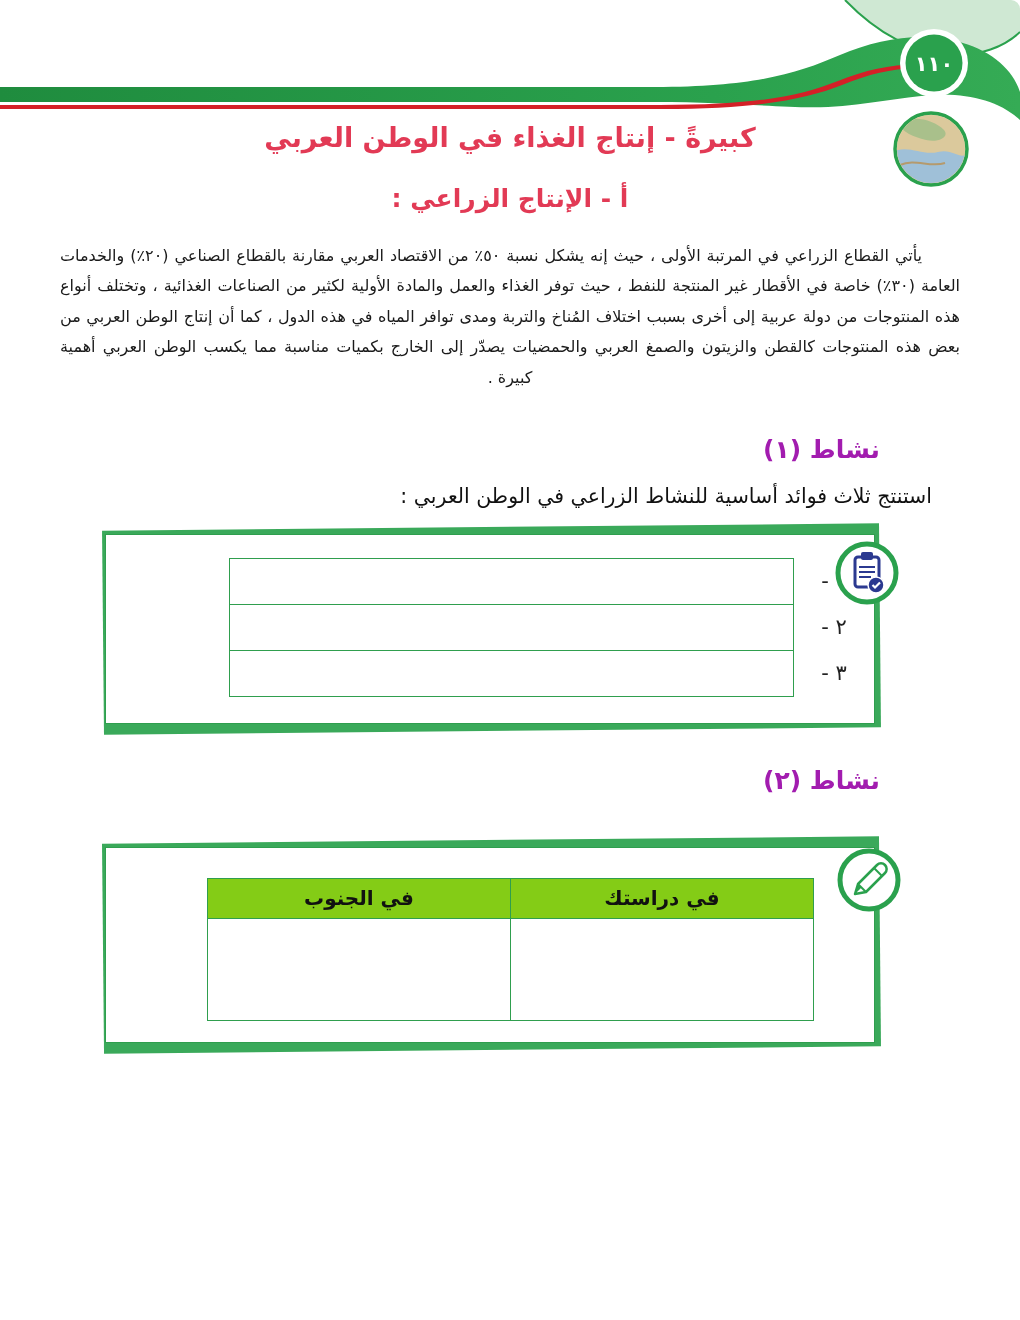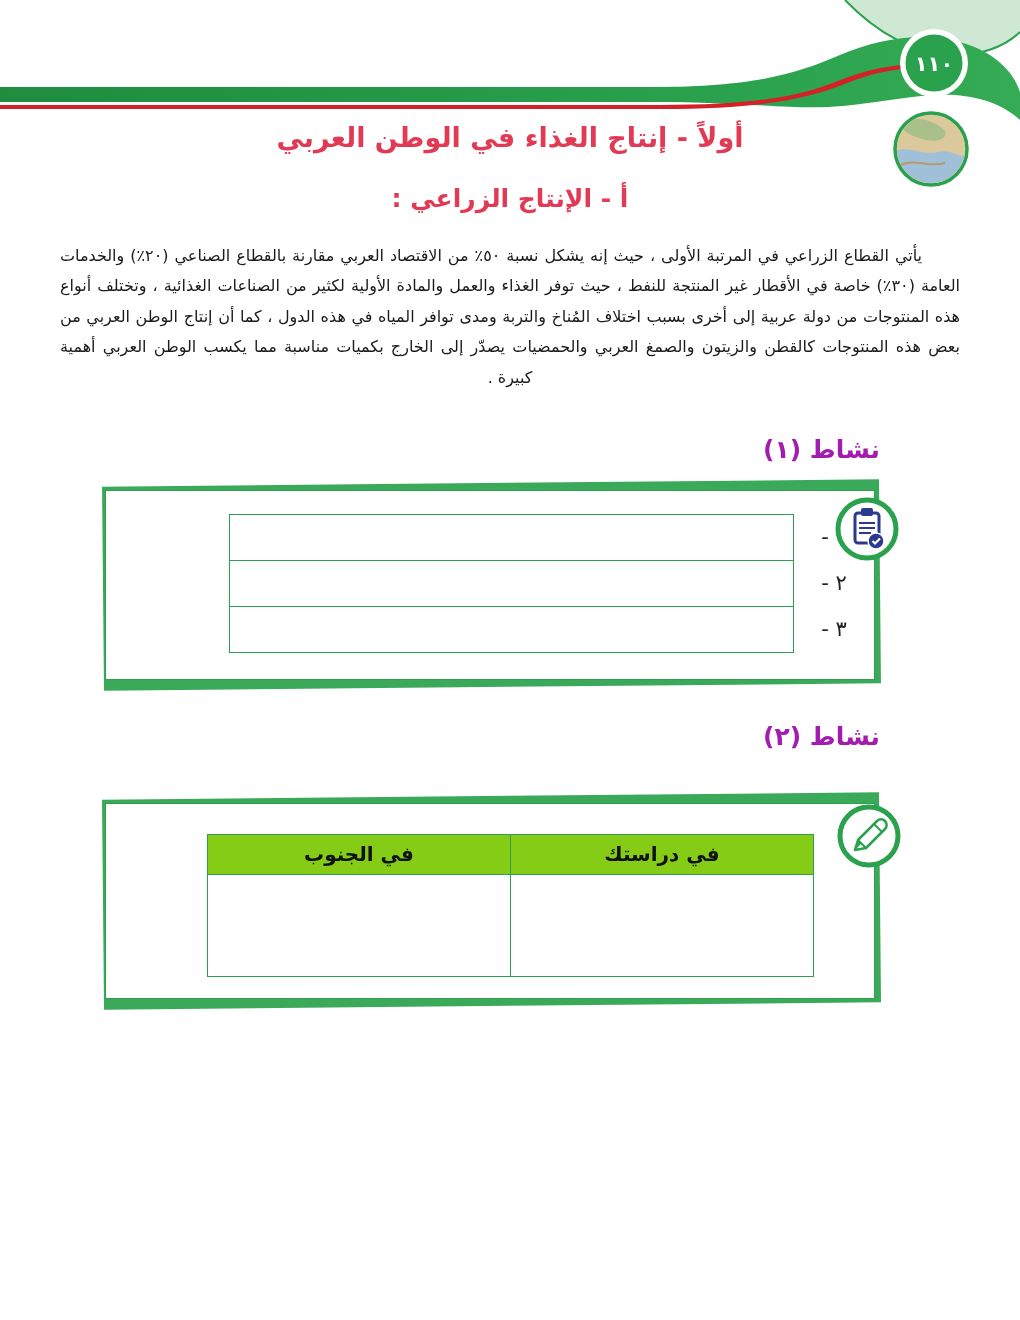--- a/index.html
+++ b/index.html
@@ -3,20 +3,21 @@
 <meta charset="utf-8">
 <style>
   * { margin:0; padding:0; box-sizing:border-box; }
   body { background:#ffffff; }
   .page {
     position:relative;
     width:1020px; height:1320px;
     background:#ffffff;
     overflow:hidden;
     font-family:"DejaVu Sans", sans-serif;
+    border-radius:9px;
   }
   .header-art { position:absolute; top:0; left:0; }
 
   .content { position:relative; direction:rtl; padding:122px 60px 0 60px; }
 
   .title   { text-align:center; color:#e23a55; font-size:27px; font-weight:bold; }
   .subtitle{ text-align:center; color:#e23a55; font-size:25px; font-weight:bold; margin-top:31px; }
 
   .intro {
     margin-top:28px;
@@ -95,26 +96,27 @@
         <path d="M893,152 C908,144 922,156 938,152 C952,148 960,160 967,154 L967,185 L893,185 Z" fill="#9fc0d8"></path>
         <path d="M898,124 C912,114 934,120 944,130 C950,137 938,143 926,140 C913,137 903,132 898,124 Z" fill="#a9c08b"></path>
         <path d="M946,116 L967,132 L967,113 Z" fill="#c9b183"></path>
         <path d="M900,165 C915,158 930,168 945,163" fill="none" stroke="#b59a6d" stroke-width="2"></path>
       </g>
     </g>
   </svg>
 
   <main class="content">
 
-    <h1 class="title">أولاً - إنتاج الغذاء في الوطن العربي</h1>
+    <h1 class="title">كبيرةً - إنتاج الغذاء في الوطن العربي</h1>
     <h2 class="subtitle">أ - الإنتاج الزراعي :</h2>
 
     <p class="intro">يأتي القطاع الزراعي في المرتبة الأولى ، حيث إنه يشكل نسبة ٥٠٪ من الاقتصاد العربي مقارنة بالقطاع الصناعي (٢٠٪) والخدمات العامة (٣٠٪) خاصة في الأقطار غير المنتجة للنفط ، حيث توفر الغذاء والعمل والمادة الأولية لكثير من الصناعات الغذائية ، وتختلف أنواع هذه المنتوجات من دولة عربية إلى أخرى بسبب اختلاف المُناخ والتربة ومدى توافر المياه في هذه الدول ، كما أن إنتاج الوطن العربي من بعض هذه المنتوجات كالقطن والزيتون والصمغ العربي والحمضيات يصدّر إلى الخارج بكميات مناسبة مما يكسب الوطن العربي أهمية كبيرة .</p>
 
     <h3 class="activity-heading">نشاط (١)</h3>
+    <p class="instruction">استنتج ثلاث فوائد أساسية للنشاط الزراعي في الوطن العربي :</p>
 
     <div class="activity-box box1">
       <div class="box-backdrop"></div>
       <div class="box-inner">
 
         <div class="corner-icon">
           <svg width="64" height="64" viewBox="0 0 64 64">
             <circle cx="32" cy="32" r="29" fill="#ffffff" stroke="#2aa14d" stroke-width="5"></circle>
             <rect x="20" y="16" width="24" height="30" rx="3" fill="#ffffff" stroke="#2b3990" stroke-width="3"></rect>
             <rect x="26" y="11" width="12" height="8" rx="2" fill="#2b3990"></rect>

